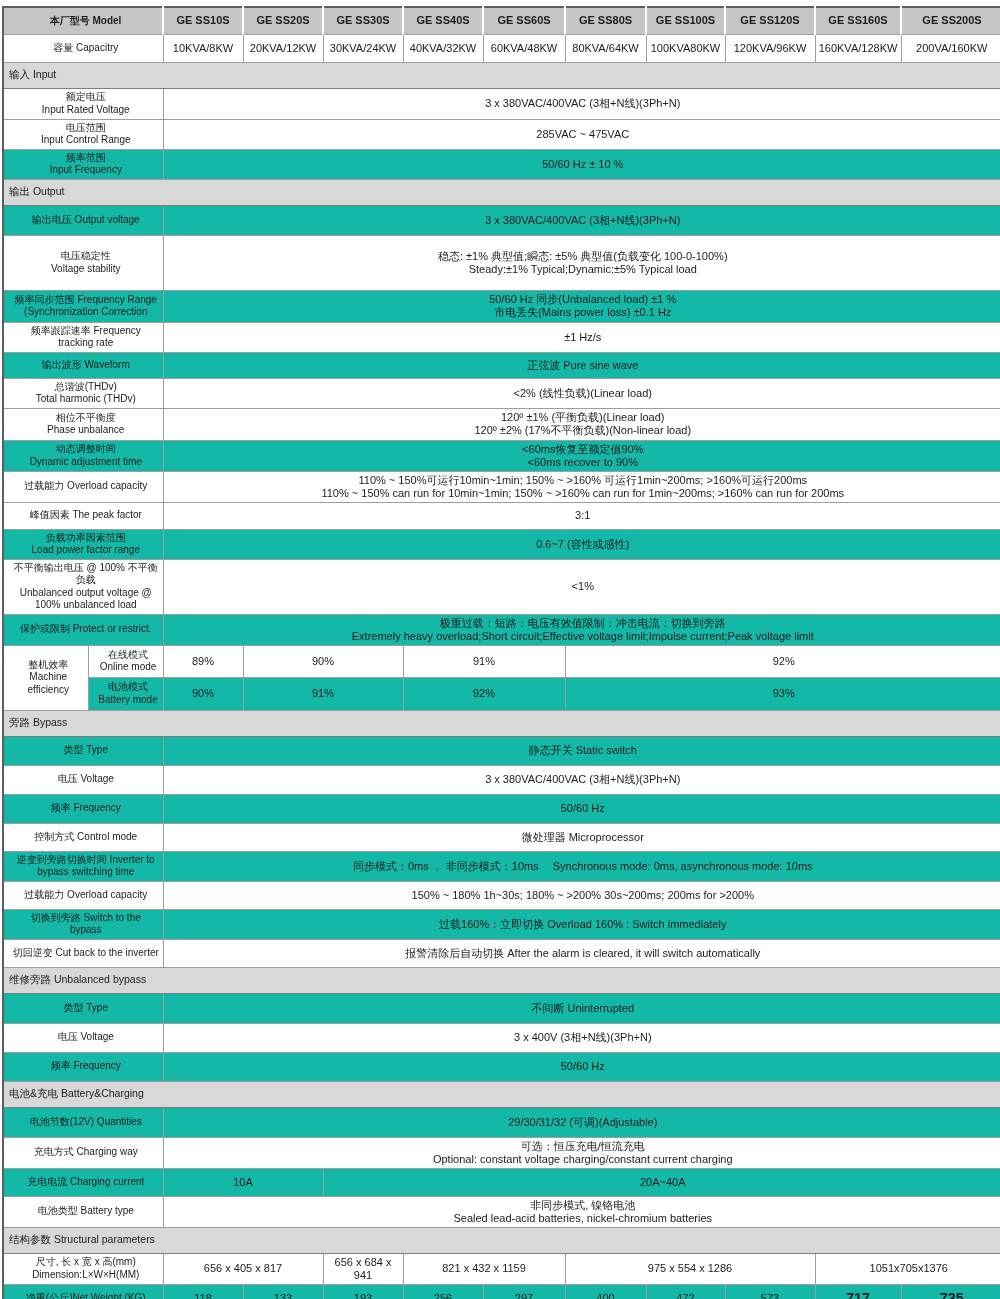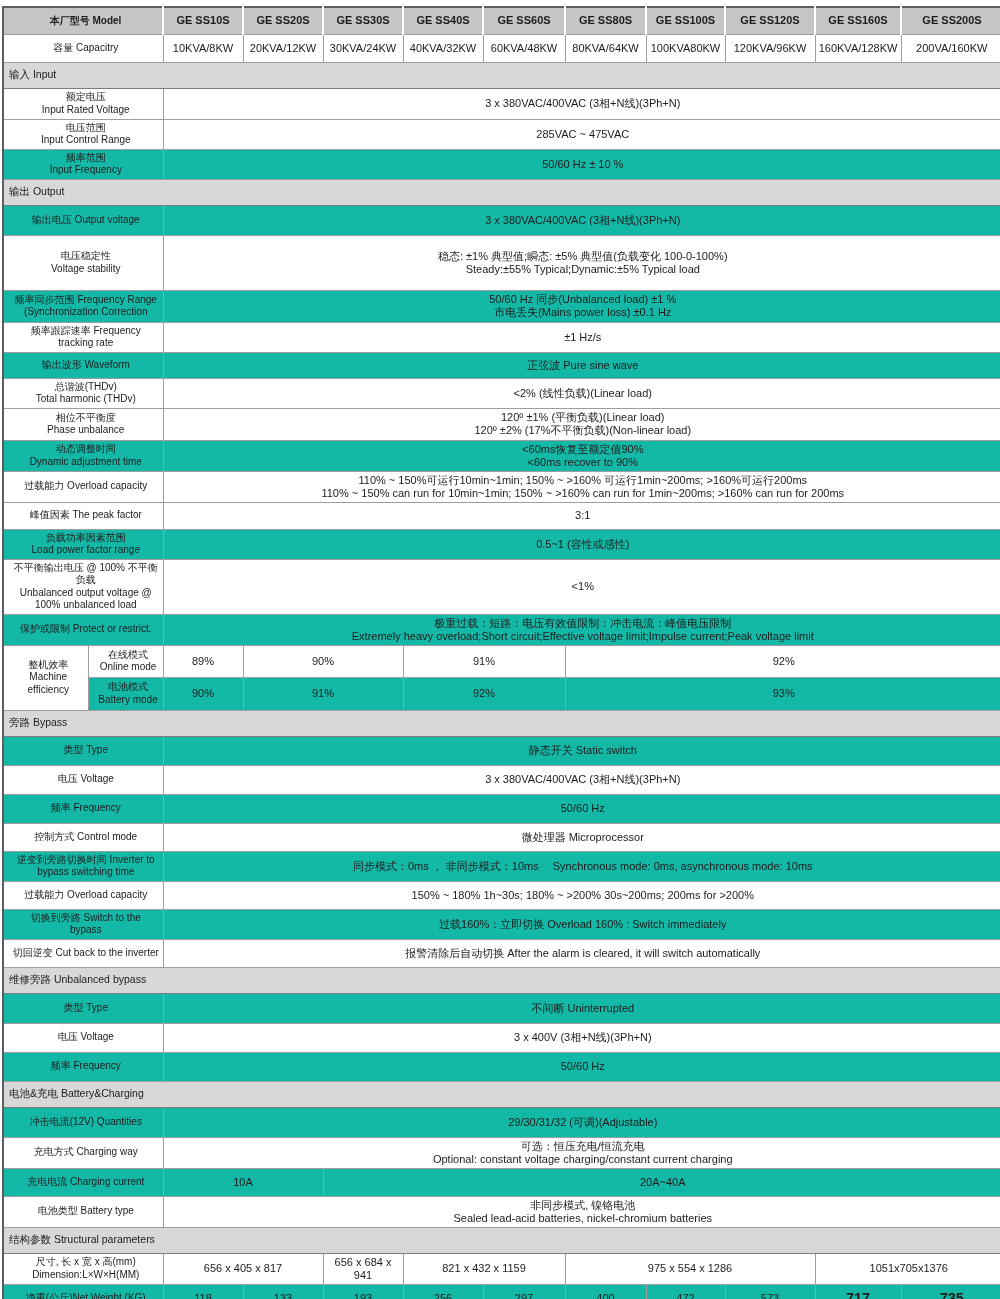--- a/index.html
+++ b/index.html
@@ -155,21 +155,21 @@
             <div class="tline">3 x 380VAC/400VAC (3相+N线)(3Ph+N)</div>
           </td>
         </tr>
         <tr style="height: 55px;">
           <td class="lbl" colspan="2">
             <div class="tline">电压稳定性</div>
             <div class="tline">Voltage stability</div>
           </td>
           <td class="val" colspan="10">
             <div class="tline">稳态: ±1% 典型值;瞬态: ±5% 典型值(负载变化 100-0-100%)</div>
-            <div class="tline">Steady:±55% Typical;Dynamic:±5% Typical load</div>
+            <div class="tline">Steady:±1% Typical;Dynamic:±5% Typical load</div>
           </td>
         </tr>
         <tr class="g" style="height: 32px;">
           <td class="lbl" colspan="2">
             <div class="tline">频率同步范围 Frequency Range</div>
             <div class="tline">(Synchronization Correction</div>
           </td>
           <td class="val" colspan="10">
             <div class="tline">50/60 Hz 同步(Unbalanced load) ±1 %</div>
             <div class="tline">市电丢失(Mains power loss) ±0.1 Hz</div>
@@ -237,40 +237,40 @@
           <td class="val" colspan="10">
             <div class="tline">3:1</div>
           </td>
         </tr>
         <tr class="g" style="height: 30px;">
           <td class="lbl" colspan="2">
             <div class="tline">负载功率因素范围</div>
             <div class="tline">Load power factor range</div>
           </td>
           <td class="val" colspan="10">
-            <div class="tline">0.5~1 (容性或感性)</div>
+            <div class="tline">0.6~7 (容性或感性)</div>
           </td>
         </tr>
         <tr style="height: 55px;">
           <td class="lbl" colspan="2">
             <div class="tline">不平衡输出电压 @ 100% 不平衡</div>
             <div class="tline">负载</div>
             <div class="tline"> Unbalanced output voltage @</div>
             <div class="tline">100% unbalanced load</div>
           </td>
           <td class="val" colspan="10">
             <div class="tline">&lt;1%</div>
           </td>
         </tr>
         <tr class="g" style="height: 30px;">
           <td class="lbl" colspan="2">
             <div class="tline">保护或限制 Protect or restrict.</div>
           </td>
           <td class="val" colspan="10">
-            <div class="tline">极重过载：短路：电压有效值限制：冲击电流：峰值电压限制</div>
+            <div class="tline">极重过载：短路：电压有效值限制：冲击电流：切换到旁路</div>
             <div class="tline">Extremely heavy overload;Short circuit;Effective voltage limit;Impulse current;Peak voltage limit</div>
           </td>
         </tr>
         <tr style="height: 32px;">
           <td class="lbl" rowspan="2">
             <div class="tline">整机效率</div>
             <div class="tline">Machine</div>
             <div class="tline">efficiency</div>
           </td>
           <td class="lbl">
@@ -408,21 +408,21 @@
             <div class="tline">50/60 Hz</div>
           </td>
         </tr>
         <tr class="sec" style="height: 26px;">
           <td colspan="12">
             <div class="tline">电池&amp;充电 Battery&amp;Charging</div>
           </td>
         </tr>
         <tr class="g" style="height: 30px;">
           <td class="lbl" colspan="2">
-            <div class="tline">冲击电流(12V) Quantities</div>
+            <div class="tline">电池节数(12V) Quantities</div>
           </td>
           <td class="val" colspan="10">
             <div class="tline">29/30/31/32 (可调)(Adjustable)</div>
           </td>
         </tr>
         <tr style="height: 30px;">
           <td class="lbl" colspan="2">
             <div class="tline">充电方式 Charging way</div>
           </td>
           <td class="val" colspan="10">

